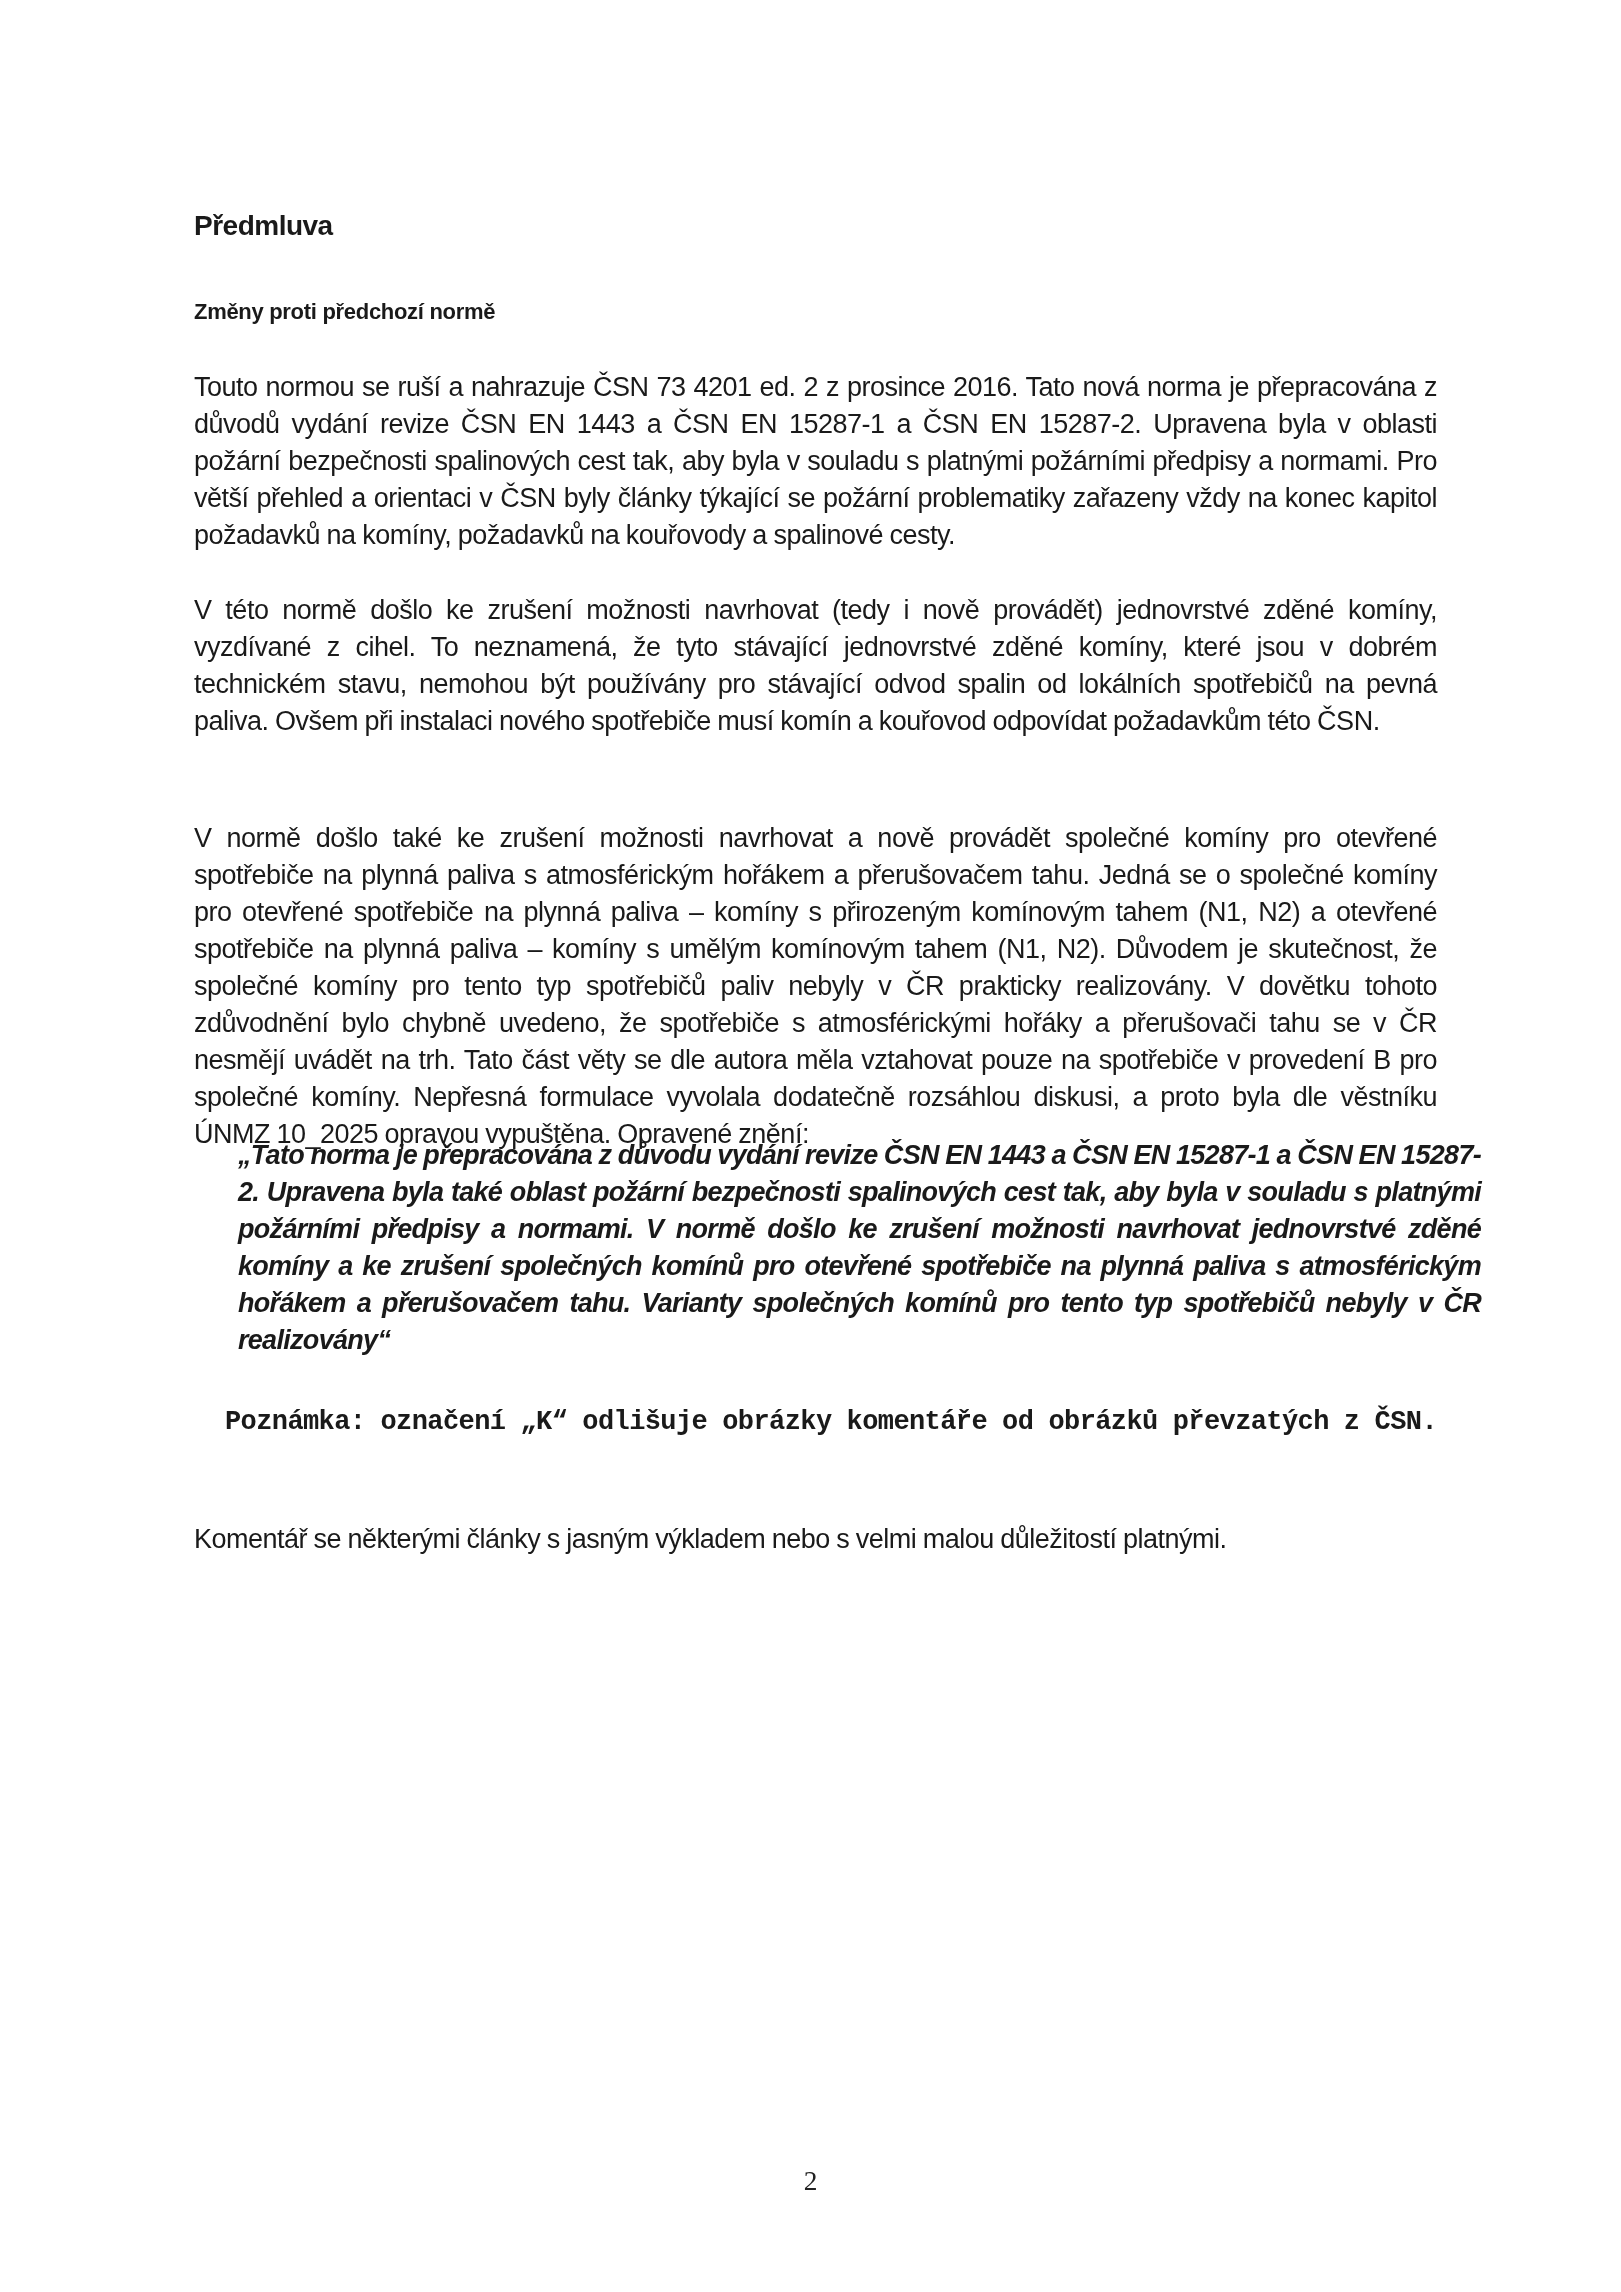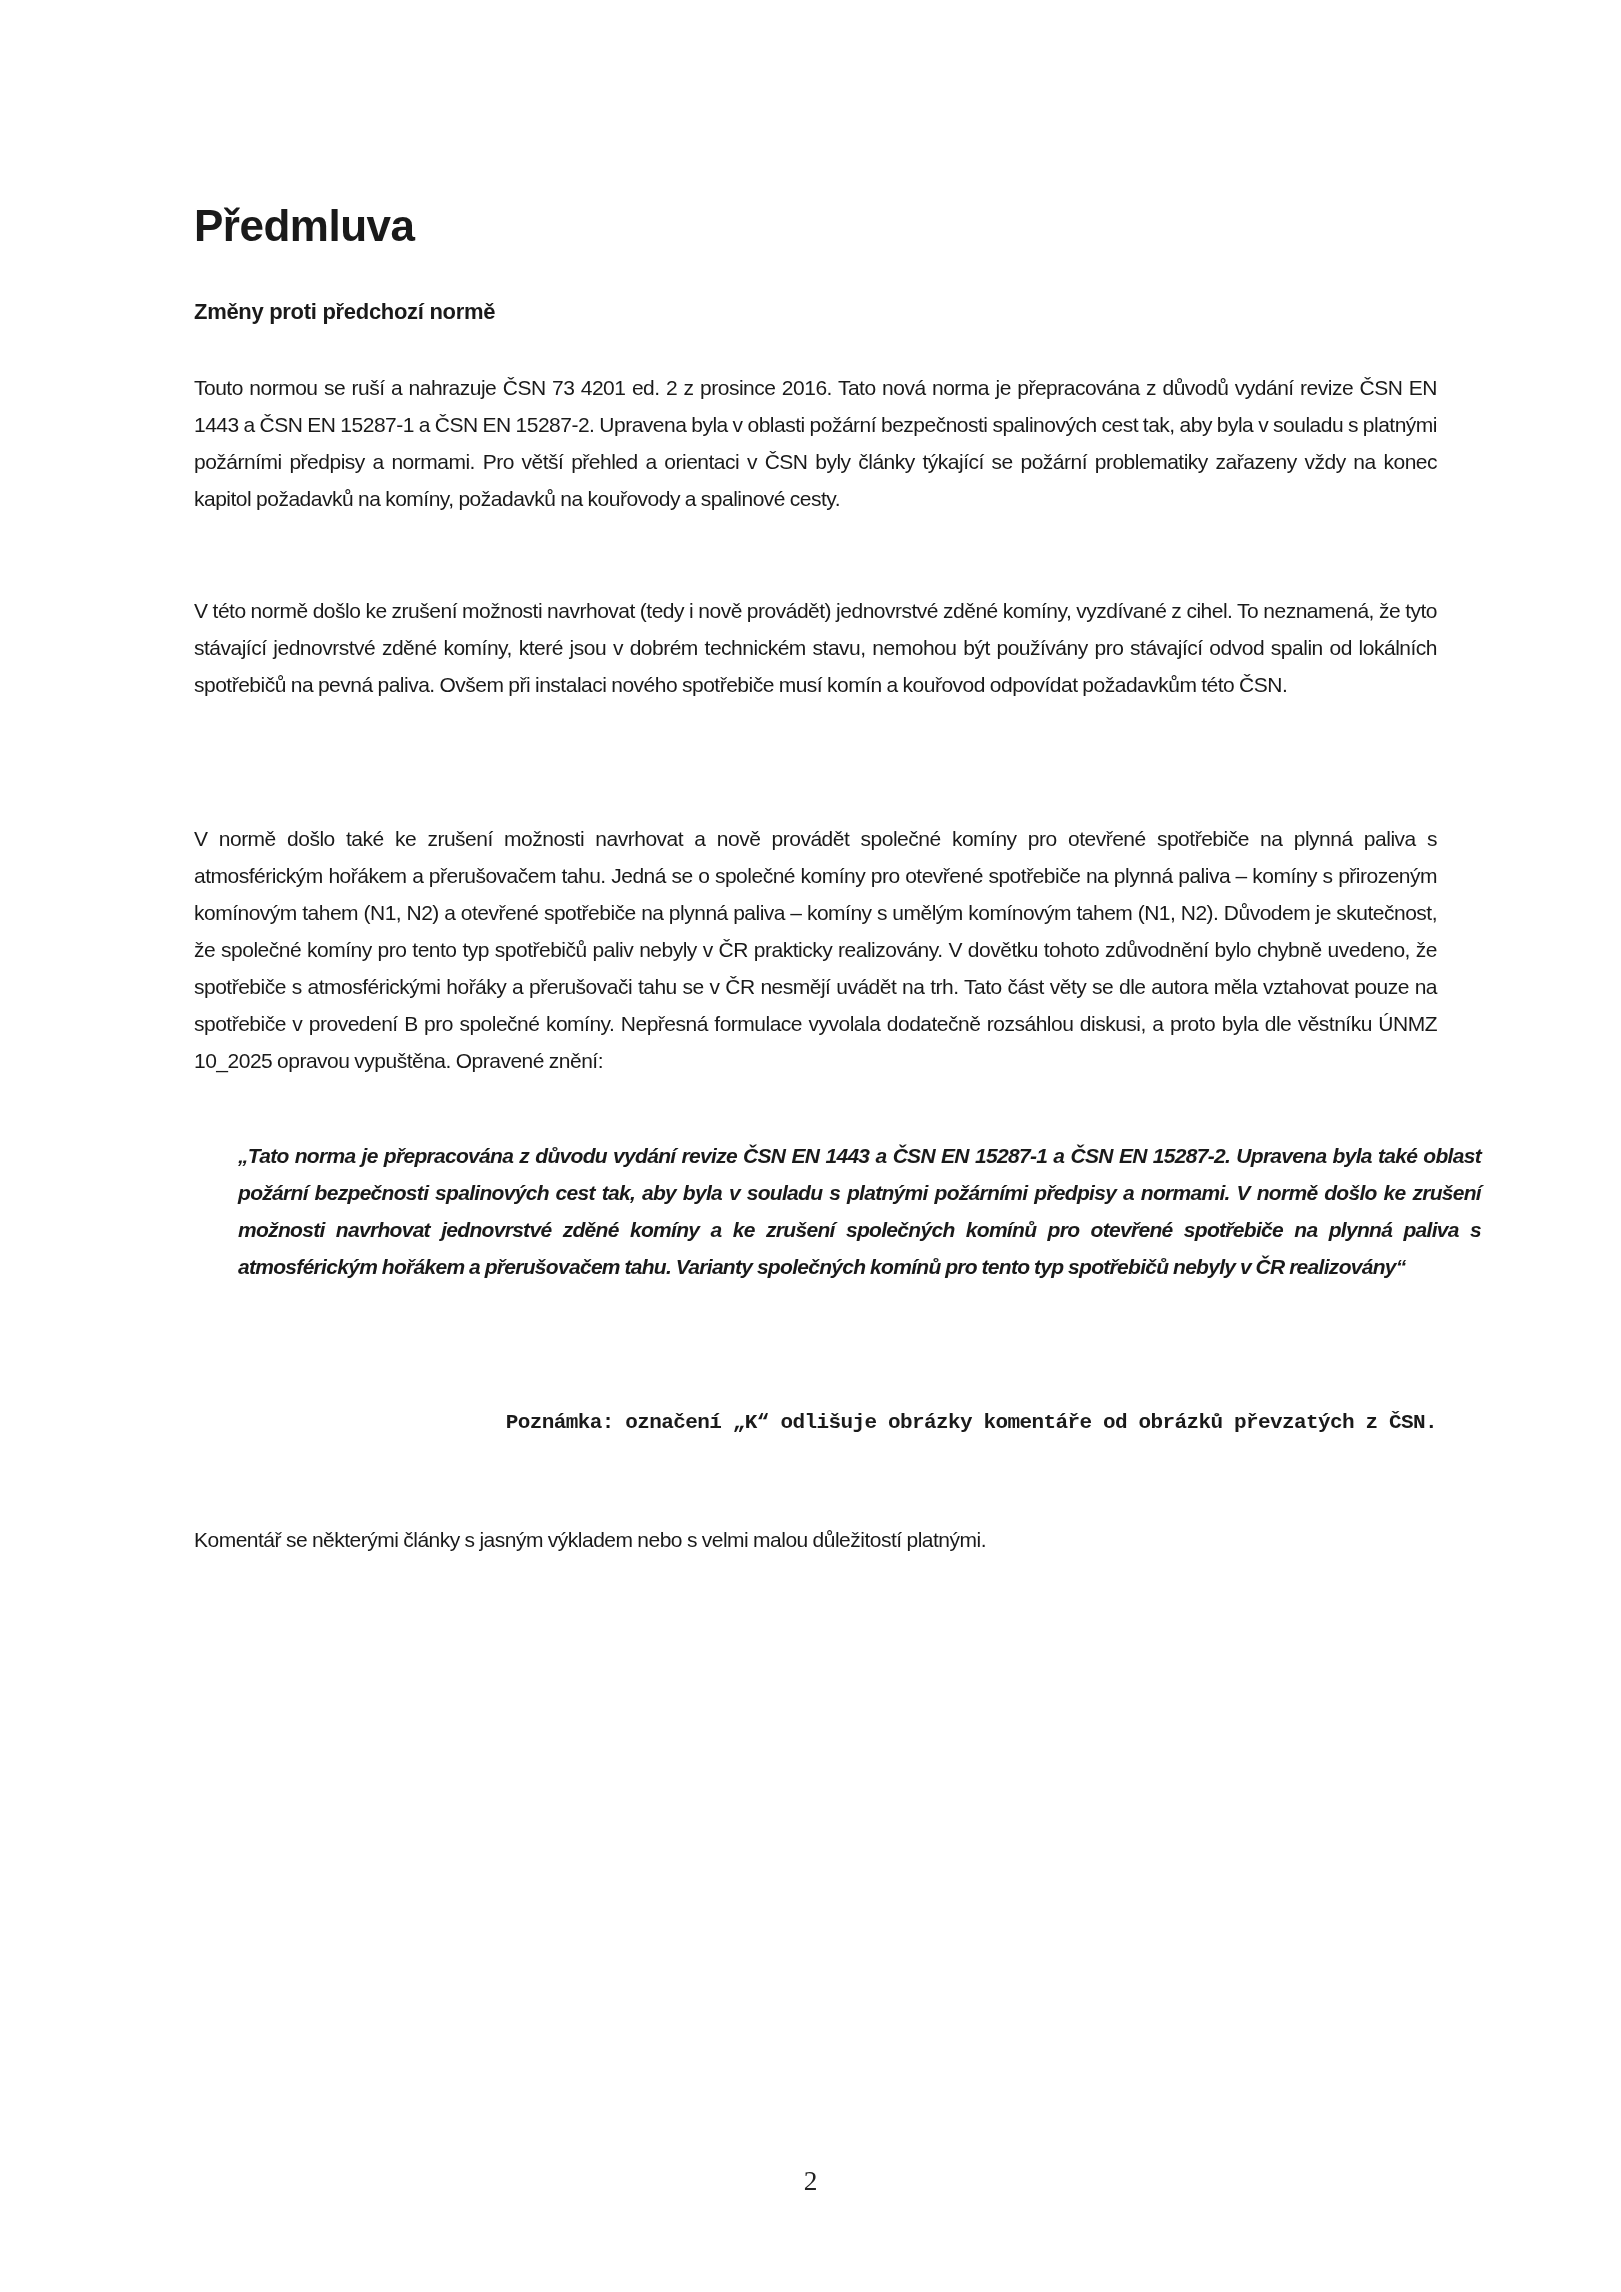--- a/index.html
+++ b/index.html
@@ -19,41 +19,41 @@
       position: absolute;
       left: 194px;
       top: 0;
       width: 1243px;
     }
     .title {
       position: absolute;
       top: 196px;
       left: 0;
       margin: 0;
-      font-size: 44px;
+      font-size: 28px;
       font-weight: bold;
       letter-spacing: -0.5px;
       line-height: 59px;
     }
     .subtitle {
       position: absolute;
       top: 294px;
       left: 0;
       margin: 0;
       font-size: 22px;
       font-weight: bold;
       line-height: 35px;
       letter-spacing: -0.3px;
     }
     .para {
       position: absolute;
       left: 0;
       width: 1243px;
       margin: 0;
-      font-size: 21px;
+      font-size: 27px;
       line-height: 37px;
       text-align: justify;
       letter-spacing: -0.5px;
       word-spacing: -0.5px;
     }
     .p1 { top: 369px; }
     .p2 { top: 592px; }
     .p3 { top: 820px; }
     .quote {
       top: 1137px;

